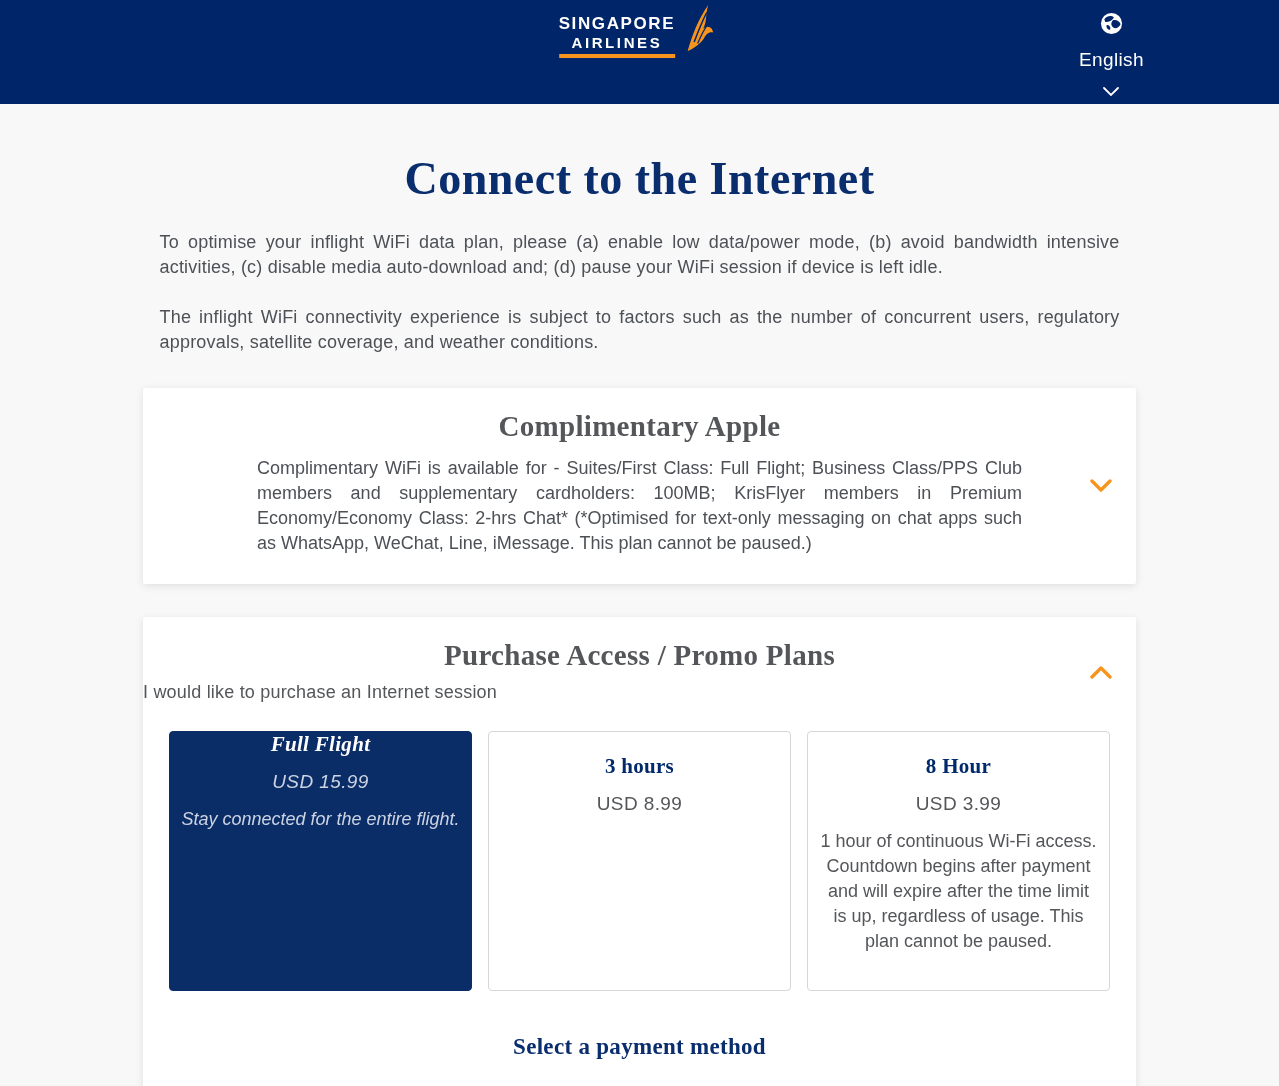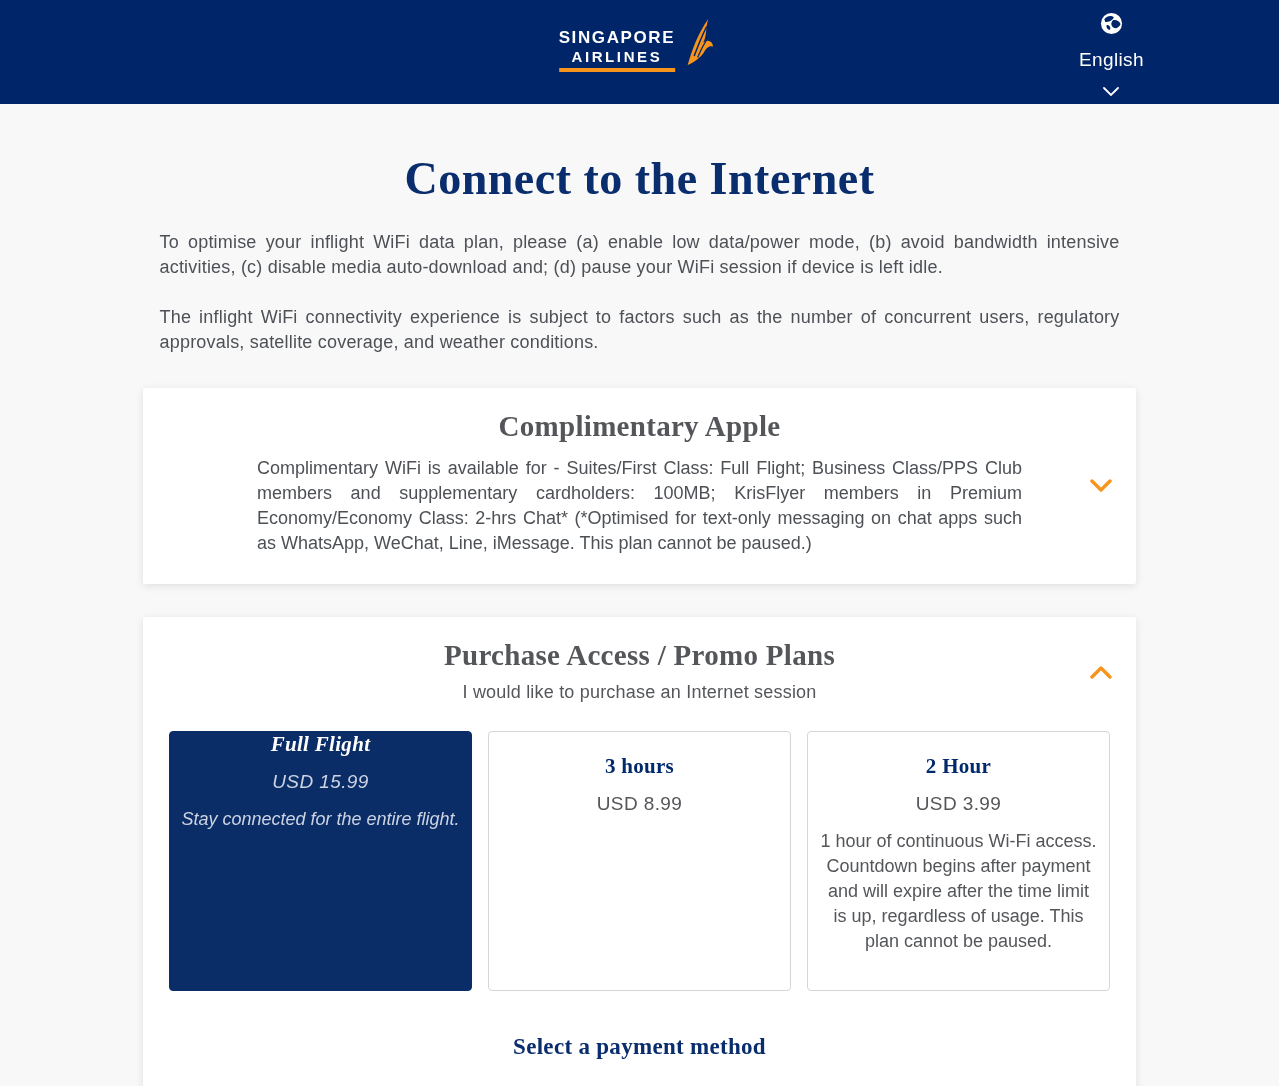--- a/index.html
+++ b/index.html
@@ -8,21 +8,21 @@
     width: 1279px; height: 1086px; overflow: hidden;
     background: #f8f8f8;
     font-family: "Liberation Sans", sans-serif;
   }
 
   
   .header {
     position: relative; height: 104px; background: #002568;
   }
   .logo-wrap {
-    position: absolute; left: 50%; top: 18px; transform: translateX(-52%);
+    position: absolute; left: 50%; top: 4px; transform: translateX(-52%);
     display: flex; align-items: flex-start; gap: 7px;
   }
   .logo-text { display: flex; flex-direction: column; align-items: center; padding-top: 11px; }
   .logo-line1 { color: #fff; font-weight: 700; font-size: 17px; letter-spacing: 1.6px; line-height: 1.1; }
   .logo-line2 { color: #fff; font-weight: 700; font-size: 15px; letter-spacing: 2.6px; line-height: 1.15; }
   .logo-underline { height: 4px; background: #F7941D; width: 100%; margin-top: 3px; }
   .lang {
     position: absolute; top: 12px; right: 135px;
     display: flex; align-items: center; gap: 9px;
     color: #fff; font-size: 19px; cursor: pointer; letter-spacing: 0.4px; flex-direction: column;
@@ -55,21 +55,21 @@
     text-align: justify; font-size: 18px; line-height: 25px; color: #4d5156;
   }
   .chev-btn {
     position: absolute; right: 20px; background: none; border: none;
     padding: 4px; cursor: pointer; line-height: 0;
   }
   .chev-mid { top: 50%; transform: translateY(-50%); }
   .chev-top { top: 44px; }
 
   .card-subtitle {
-    text-align: center; font-size: 18px; color: #54565a;
+    font-size: 18px; color: #54565a;
     margin: 10px 0 0; letter-spacing: 0.2px;
   }
 
   
   .plans { display: flex; justify-content: center; gap: 16px; margin-top: 28px; }
   .plan {
     width: 303px; height: 260px; background: #fff;
     border: 1px solid #d6d6d6; border-radius: 4px;
     text-align: center; padding: 22px 11px 0; cursor: pointer;
   }
@@ -175,21 +175,21 @@
       <div class="plan selected">
         <h3 class="plan-name">Full Flight</h3>
         <p class="plan-price">USD 15.99</p>
         <p class="plan-desc">Stay connected for the entire flight.</p>
       </div>
       <div class="plan">
         <h3 class="plan-name">3 hours</h3>
         <p class="plan-price">USD 8.99</p>
       </div>
       <div class="plan">
-        <h3 class="plan-name">2 Hour</h3>
+        <h3 class="plan-name">8 Hour</h3>
         <p class="plan-price">USD 3.99</p>
         <p class="plan-desc">1 hour of continuous Wi-Fi access. Countdown begins after payment and will expire after the time limit is up, regardless of usage. This plan cannot be paused.</p>
       </div>
     </div>
 
     <h3 class="pay-title">Select a payment method</h3>
 
     <div class="methods">
       <div class="method">
         <span class="radio checked">

